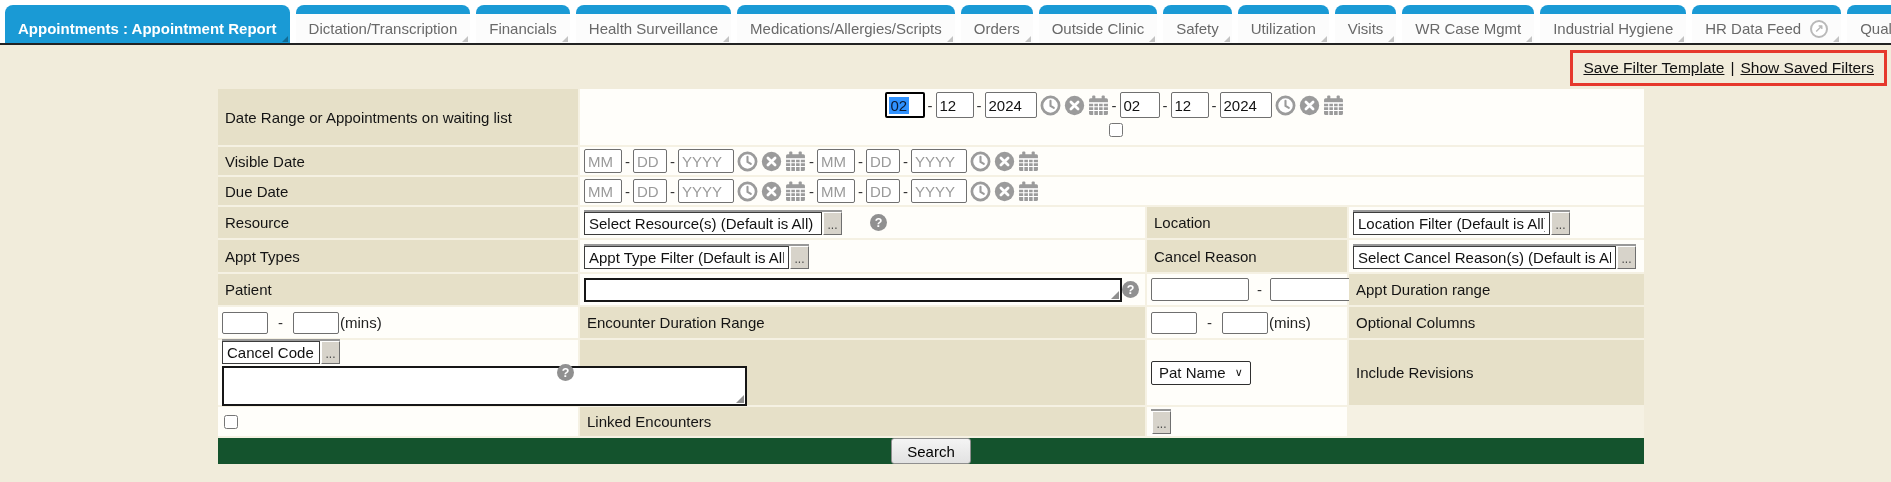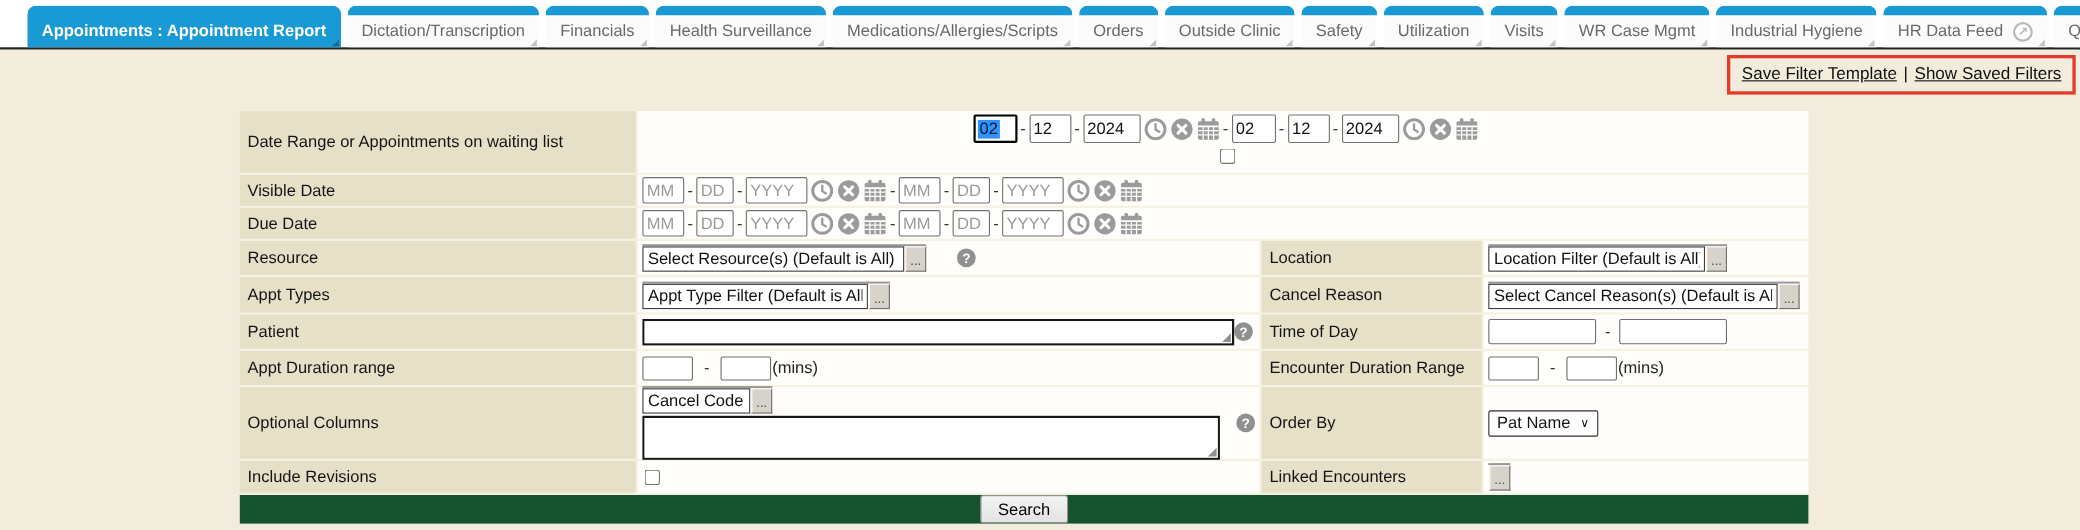--- a/index.html
+++ b/index.html
@@ -39,38 +39,37 @@
     position: absolute;
     right: 2px; bottom: 1px;
     border-style: solid;
     border-width: 0 0 6px 6px;
     border-color: transparent transparent #c3c3c3 transparent;
   }
   .tab.active {
     background: #1a9ad5;
     color: #ffffff;
     font-weight: bold;
-    margin-left: 20px;
   }
   .tab.active::after { border-bottom-color: rgba(0,0,0,.3); }
   .ext-icon {
     display: inline-flex;
     width: 18px; height: 18px;
     border: 2px solid #b9b9b9;
     border-radius: 50%;
     color: #b9b9b9;
     align-items: center;
     justify-content: center;
     font-size: 11px;
     font-weight: bold;
     margin-left: 9px;
     background: #fff;
   }
   
-  .actionsbar { height: 56px; position: relative; }
+  .actionsbar { height: 44px; position: relative; }
   .saved-filters-box {
     position: absolute;
     top: 5px; right: 4px;
     border: 3px solid #e6382c;
     padding: 6px 10px;
     display: flex;
     align-items: center;
     gap: 6px;
     font-size: 15.5px;
   }
@@ -392,21 +391,20 @@
   </div>
 
   <div class="lbl">Patient</div>
   <div class="inp">
     <div class="bigbox patient-box">
       <input value="" style="">
       <span class="grip"></span>
     </div>
     <span class="help ml-auto">?</span>
   </div>
-  <div class="lbl">Time of Day</div>
   <div class="inp">
     <input class="t-in" style="">
     <span class="dash" style="margin:0 8px">-</span>
     <input class="t-in" style="">
   </div>
 
   <div class="lbl">Appt Duration range</div>
   <div class="inp">
     <input class="d-in" style="">
     <span class="dash" style="margin:0 10px">-</span>

